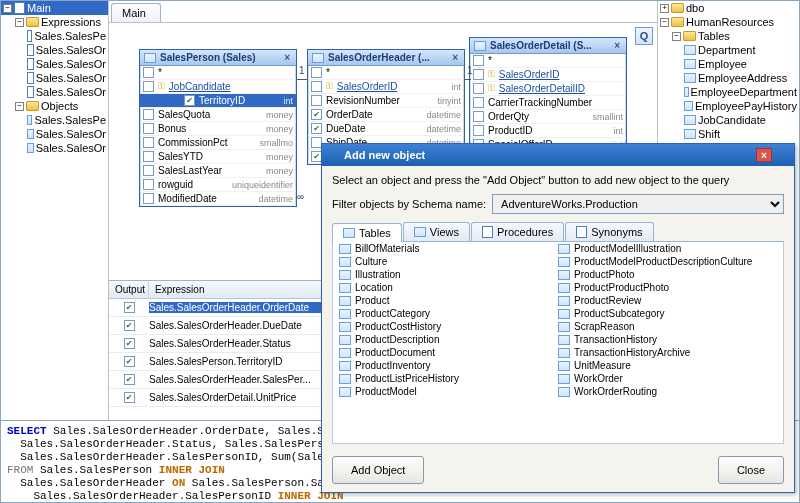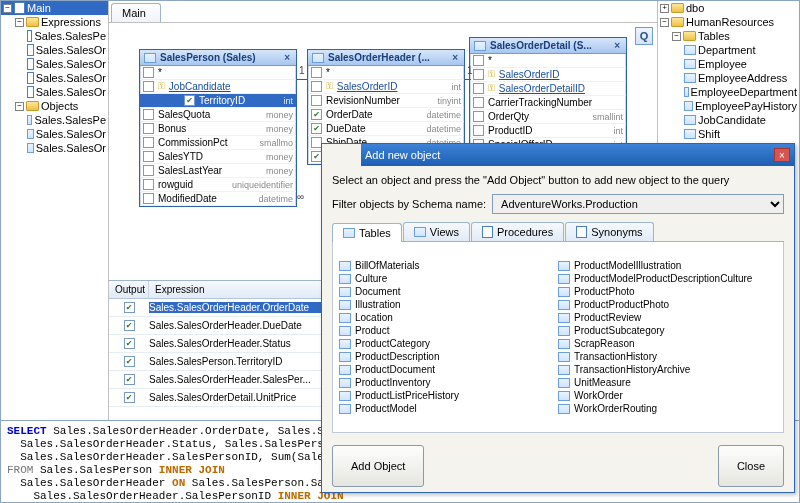--- a/index.html
+++ b/index.html
@@ -39,33 +39,33 @@
 .gc.expr { flex: 1; }
 .grid-row { display: flex; align-items: center; border-bottom: 1px solid #e6ecf4; height: 18px; }
 .grid-row .gc.out { display: flex; align-items: center; justify-content: center; }
 .grid-row.sel .gc.expr { background: #316ac5; color: #fff; }
 .right-tree { width: 142px; border-left: 1px solid #c0c0c0; overflow: hidden; background: #fff; }
 .sql { height: 82px; border-top: 1px solid #8aa6c1; padding: 4px 6px; font-family: "Courier New", monospace; font-size: 11px; white-space: pre; overflow: hidden; line-height: 13px; }
 .kw-sel { color: #0000cc; font-weight: bold; }
 .kw-grey { color: #777; }
 .kw-join { color: #bb6a00; font-weight: bold; }
 .modal { position: absolute; left: 321px; top: 143px; width: 474px; height: 350px; background: #f4f3ee; border: 1px solid #2d64ad; box-shadow: 2px 2px 4px rgba(0,0,0,0.25); display: flex; flex-direction: column; font-size: 11px; }
-.modal-title { background: linear-gradient(#3d82d6,#1c5fb3); color: #fff; padding: 4px 4px; font-weight: normal; display: flex; align-items: center; margin-left: 39px; }
+.modal-title { background: linear-gradient(#3d82d6,#1c5fb3); color: #fff; padding: 4px 22px; font-weight: bold; display: flex; align-items: center; }
 .modal-title .close-x { margin-left: auto; background: #d9534f; border: 1px solid #a33; width: 16px; height: 14px; display: flex; align-items: center; justify-content: center; cursor: pointer; font-size: 10px; }
 .modal-body { padding: 8px 10px 6px; flex: 1; display: flex; flex-direction: column; gap: 8px; }
 .filter-row { display: flex; align-items: center; gap: 6px; }
 .filter-row select { flex: 1; font-size: 11px; border: 1px solid #7f9db9; height: 20px; padding-left: 4px; }
 .obj-tabs { display: flex; border-bottom: 1px solid #9ab4d2; gap: 1px; }
 .obj-tab { padding: 3px 10px; background: linear-gradient(#f6f9fd,#e1eaf6); border: 1px solid #9ab4d2; border-bottom: none; border-radius: 3px 3px 0 0; display: flex; align-items: center; gap: 4px; cursor: pointer; }
 .obj-tab.active { background: #fff; position: relative; top: 1px; }
-.obj-list { flex: 1; background: #fff; border: 1px solid #c0cad6; border-top: none; display: flex; padding: 17px 6px; overflow: hidden; font-size: 10px; }
+.obj-list { flex: 1; background: #fff; border: 1px solid #c0cad6; border-top: none; display: flex; padding: 0 6px; overflow: hidden; font-size: 10px; }
 .obj-col { width: 50%; display: flex; flex-direction: column; gap: 0; }
 .obj-item { display: flex; align-items: center; gap: 4px; padding: 1px 0; cursor: pointer; }
 .modal-buttons { padding: 6px 10px 8px; display: flex; gap: 6px; }
-.btn { padding: 14px 18px; background: linear-gradient(#fdfdfd,#e6e6e0); border: 1px solid #8a9aae; border-radius: 3px; cursor: pointer; font-size: 11px; }
+.btn { padding: 7px 18px; background: linear-gradient(#fdfdfd,#e6e6e0); border: 1px solid #8a9aae; border-radius: 3px; cursor: pointer; font-size: 11px; }
 .btn.close { margin-left: auto; }
 .q-btn { position: absolute; right: 4px; top: 4px; width: 18px; height: 18px; border: 1px solid #6f9cd4; background: linear-gradient(#eef5ff,#d3e4f9); display: flex; align-items: center; justify-content: center; font-weight: bold; font-size: 11px; color: #2a4f80; cursor: pointer; }
 </style>
 </head>
 <body>
 
 <div class="root">
   <div class="upper">
 
     <div class="left-tree">
@@ -431,37 +431,37 @@
             <div class="obj-item">
               <span class="ticon ic-table"></span>
               <span>BillOfMaterials</span>
             </div>
             <div class="obj-item">
               <span class="ticon ic-table"></span>
               <span>Culture</span>
             </div>
             <div class="obj-item">
               <span class="ticon ic-table"></span>
-              <span>Document</span>
-            </div>
-            <div class="obj-item">
-              <span class="ticon ic-table"></span>
               <span>Illustration</span>
             </div>
             <div class="obj-item">
               <span class="ticon ic-table"></span>
               <span>Location</span>
             </div>
             <div class="obj-item">
               <span class="ticon ic-table"></span>
               <span>Product</span>
             </div>
             <div class="obj-item">
               <span class="ticon ic-table"></span>
               <span>ProductCategory</span>
+            </div>
+            <div class="obj-item">
+              <span class="ticon ic-table"></span>
+              <span>ProductCostHistory</span>
             </div>
             <div class="obj-item">
               <span class="ticon ic-table"></span>
               <span>ProductDescription</span>
             </div>
             <div class="obj-item">
               <span class="ticon ic-table"></span>
               <span>ProductDocument</span>
             </div>
             <div class="obj-item">

